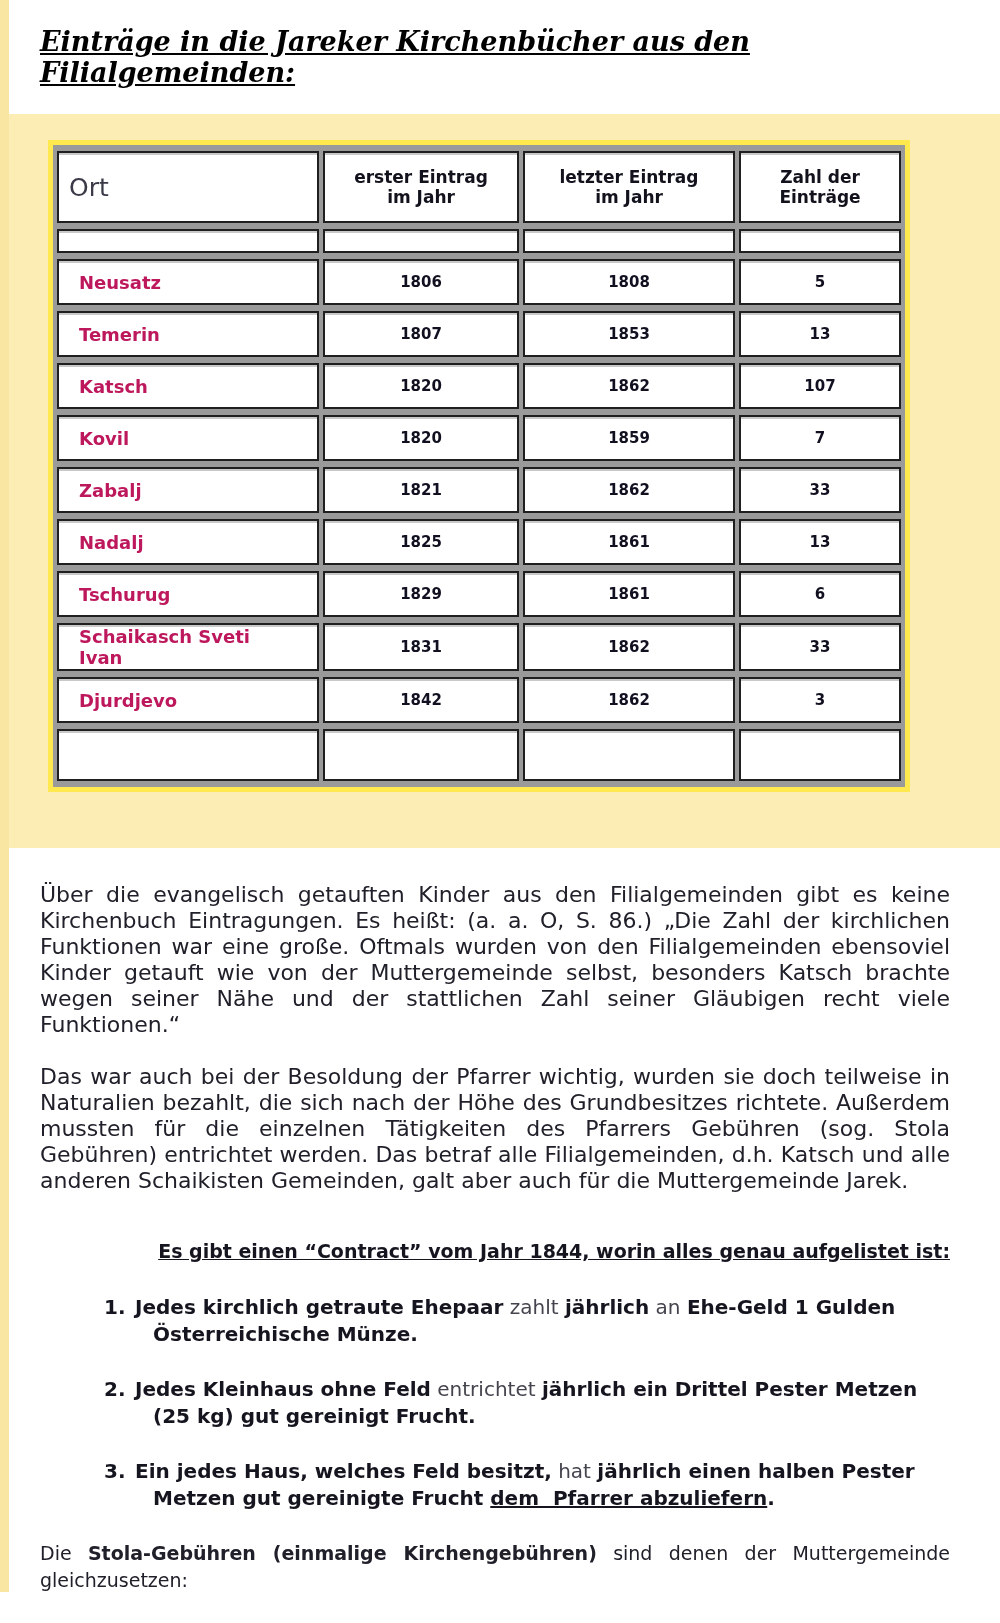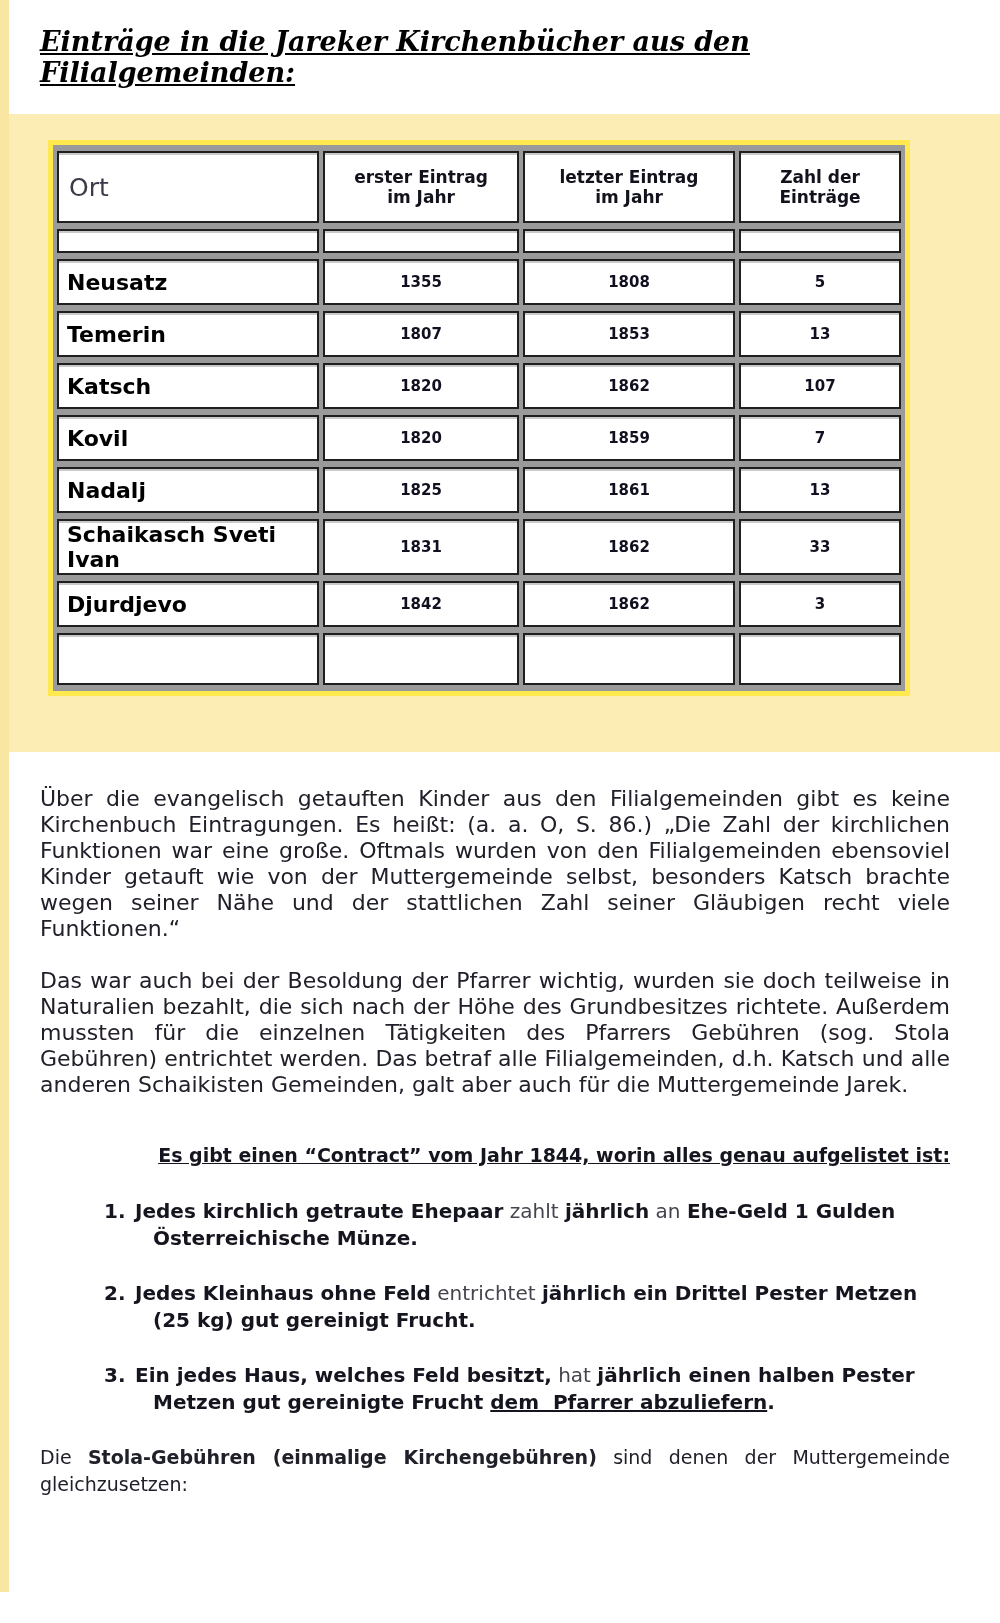--- a/index.html
+++ b/index.html
@@ -63,25 +63,25 @@
     height: 66px;
     font-size: 25px;
     font-weight: normal;
     text-align: left;
     vertical-align: middle;
     padding-left: 10px;
     color: #3a3a48;
   }
   td.ort {
     font-weight: bold;
-    font-size: 22px;
-    padding-left: 8px;
+    font-size: 18px;
+    padding-left: 20px;
     vertical-align: middle;
     white-space: pre-line;
-    color: #000000;
+    color: #be185d;
     height: 40px;
   }
   td.num {
     font-weight: bold;
     font-size: 15px;
     text-align: center;
     vertical-align: middle;
     color: #101020;
     height: 40px;
   }
@@ -158,21 +158,21 @@
       </thead>
       <tbody id="table-body">
           <tr class="spacer-top">
             <td class="ort"></td>
             <td class="num"></td>
             <td class="num"></td>
             <td class="num"></td>
           </tr>
           <tr class="data">
             <td class="ort">Neusatz</td>
-            <td class="num">1355</td>
+            <td class="num">1806</td>
             <td class="num">1808</td>
             <td class="num">5</td>
           </tr>
           <tr class="data">
             <td class="ort">Temerin</td>
             <td class="num">1807</td>
             <td class="num">1853</td>
             <td class="num">13</td>
           </tr>
           <tr class="data">
@@ -181,24 +181,36 @@
             <td class="num">1862</td>
             <td class="num">107</td>
           </tr>
           <tr class="data">
             <td class="ort">Kovil</td>
             <td class="num">1820</td>
             <td class="num">1859</td>
             <td class="num">7</td>
           </tr>
           <tr class="data">
+            <td class="ort">Zabalj</td>
+            <td class="num">1821</td>
+            <td class="num">1862</td>
+            <td class="num">33</td>
+          </tr>
+          <tr class="data">
             <td class="ort">Nadalj</td>
             <td class="num">1825</td>
             <td class="num">1861</td>
             <td class="num">13</td>
+          </tr>
+          <tr class="data">
+            <td class="ort">Tschurug</td>
+            <td class="num">1829</td>
+            <td class="num">1861</td>
+            <td class="num">6</td>
           </tr>
           <tr class="data">
             <td class="ort">Schaikasch Sveti
 Ivan</td>
             <td class="num">1831</td>
             <td class="num">1862</td>
             <td class="num">33</td>
           </tr>
           <tr class="data">
             <td class="ort">Djurdjevo</td>

